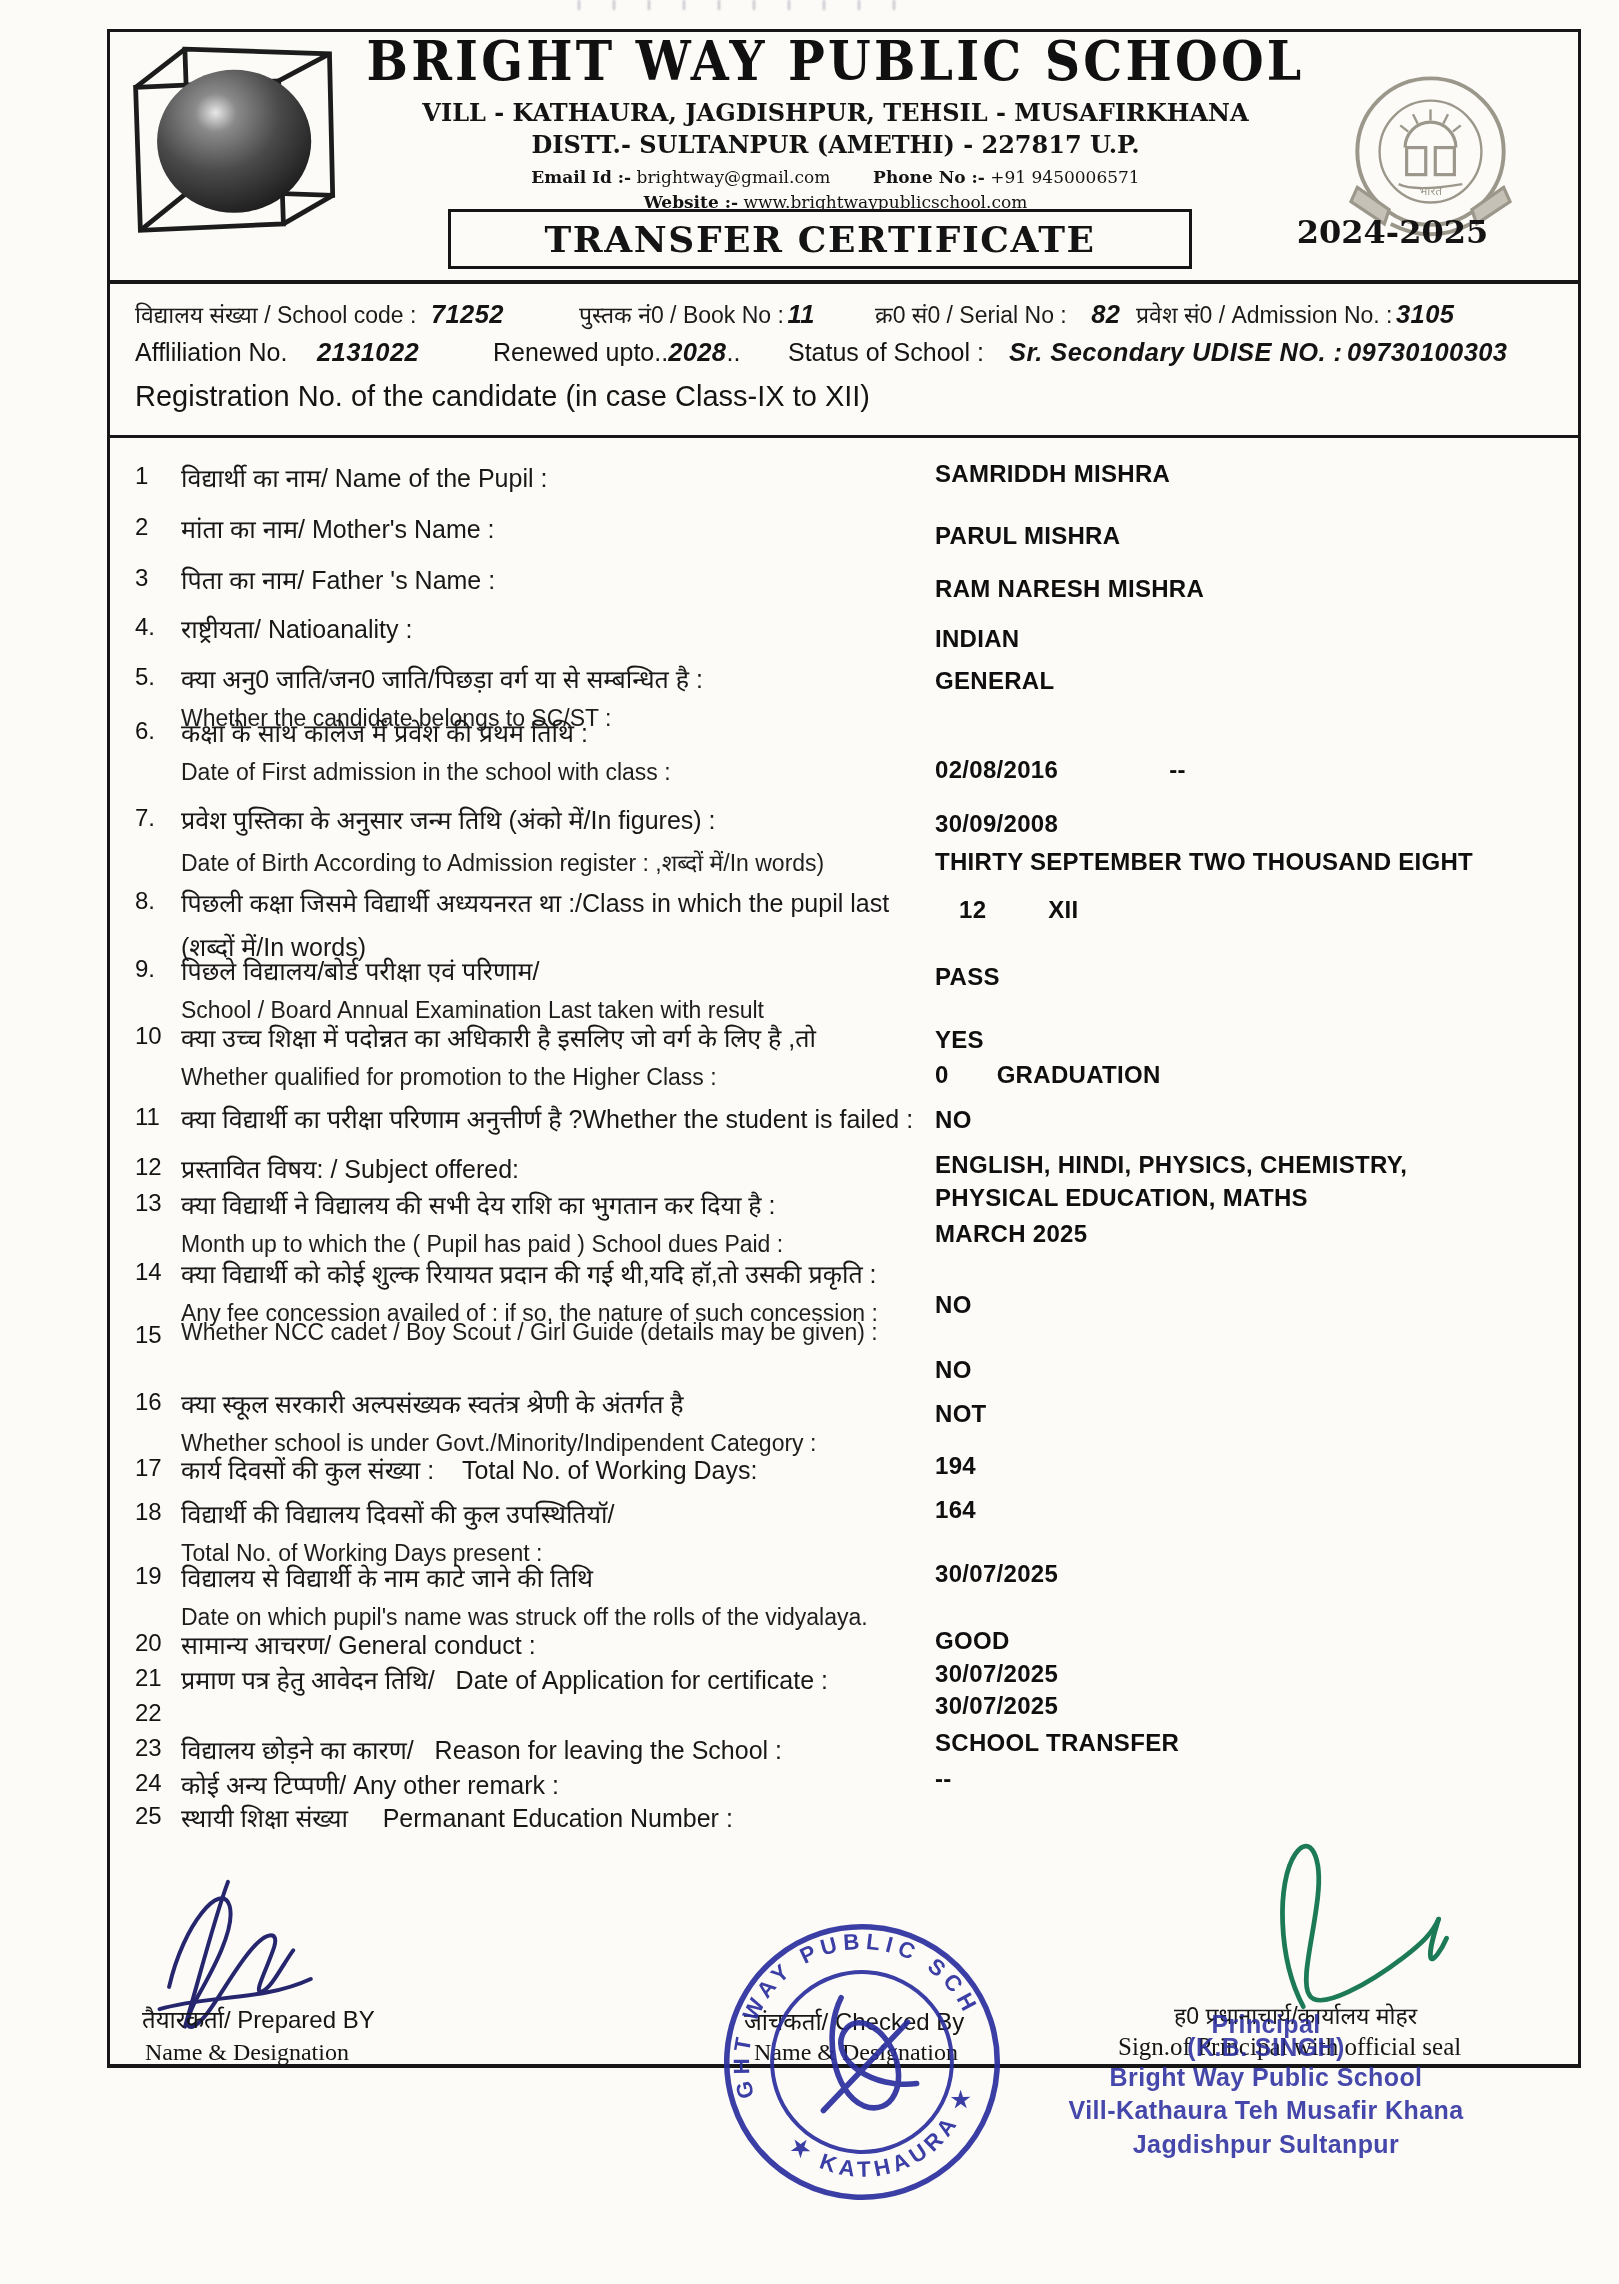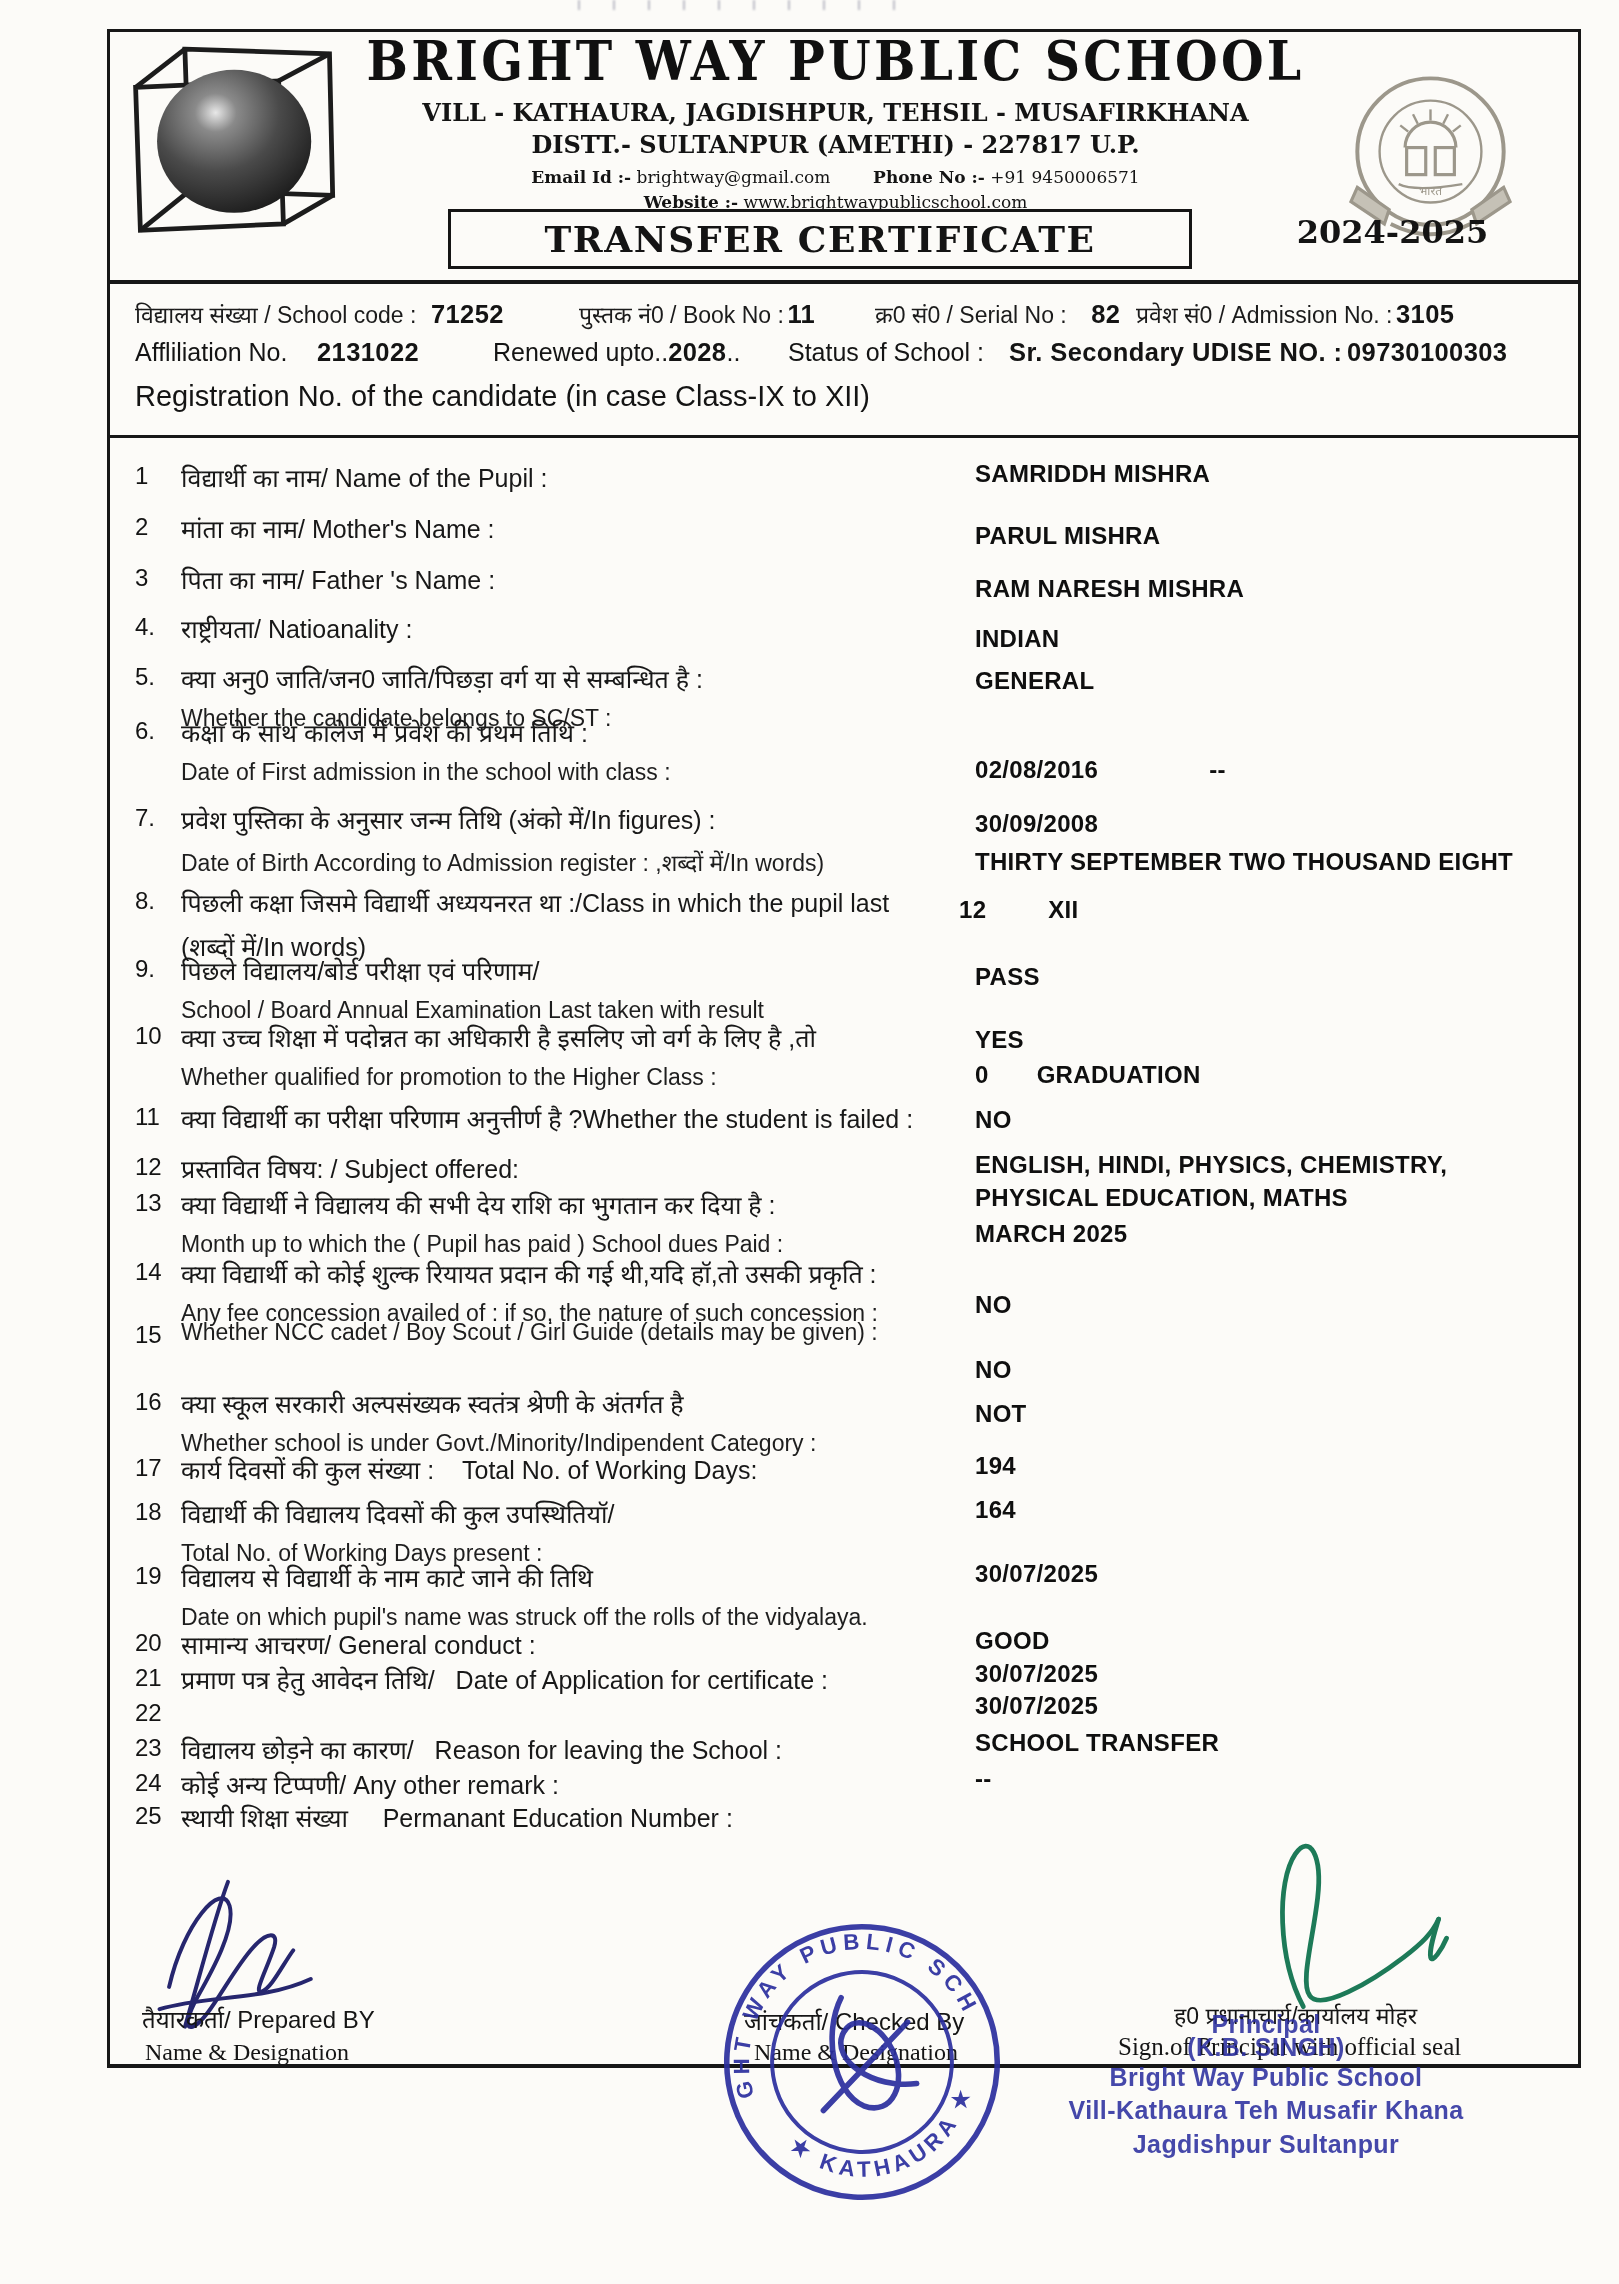--- a/index.html
+++ b/index.html
@@ -24,31 +24,31 @@
   .addr { font-family:"DejaVu Serif", serif; font-weight:700; font-size:24px; margin-top:8px; }
   .contact { font-family:"DejaVu Serif", serif; font-size:17px; margin-top:8px; }
   .contact b { font-weight:700; }
   .tc-box { position:absolute; left:448px; top:209px; width:744px; height:60px;
     border:3.2px solid #151515; display:flex; align-items:center; justify-content:center; }
   .tc-title { font-family:"DejaVu Serif", serif; font-weight:700; font-size:36px; letter-spacing:1.6px; }
   .session { position:absolute; left:1289px; top:213px; width:207px; text-align:center;
     font-family:"DejaVu Serif", serif; font-weight:700; font-size:32px; }
   
   .mlabel { font-size:23px; color:#1b1b1b; }
-  .mval { font-weight:700; font-size:25.5px; letter-spacing:0.4px; }
+  .mval { font-weight:700; font-size:25.5px; letter-spacing:0.4px;font-style:italic; }
   .meta-note { font-size:29px; }
   
   .row { position:absolute; left:135px; width:1444px; }
   .rn { position:absolute; left:0; top:1.6px; font-size:24px; }
   .lbl { margin-left:46px; width:756px; }
   .lbl .l { display:block; }
   .lbl .l + .l { margin-top:9.5px; }
   .hi { font-size:25px; color:#181818; }
   .en { font-size:23px; color:#1e1e1e; }
-  .val { position:absolute; left:840px; top:0; width:645px; }
+  .val { position:absolute; left:800px; top:0; width:645px; }
   .v { font-weight:700; font-size:24px; letter-spacing:0.3px; color:#0f0f0f; }
   
   .foot-black { font-size:24px; color:#151515; }
   .serif { font-family:"Liberation Serif", serif; }
   .stamp-line { position:absolute; left:1035px; width:462px; text-align:center;
     font-weight:700; font-size:25px; color:rgba(43,47,158,.88); letter-spacing:0.4px; }
   .noise { position:absolute; left:557px; top:0; width:342px; height:10.3px; opacity:.3;
     background:repeating-linear-gradient(90deg, transparent 0 21px, #2c2c52 21px 23px, transparent 23px 35px);
     filter:blur(0.8px); }
 </style>

